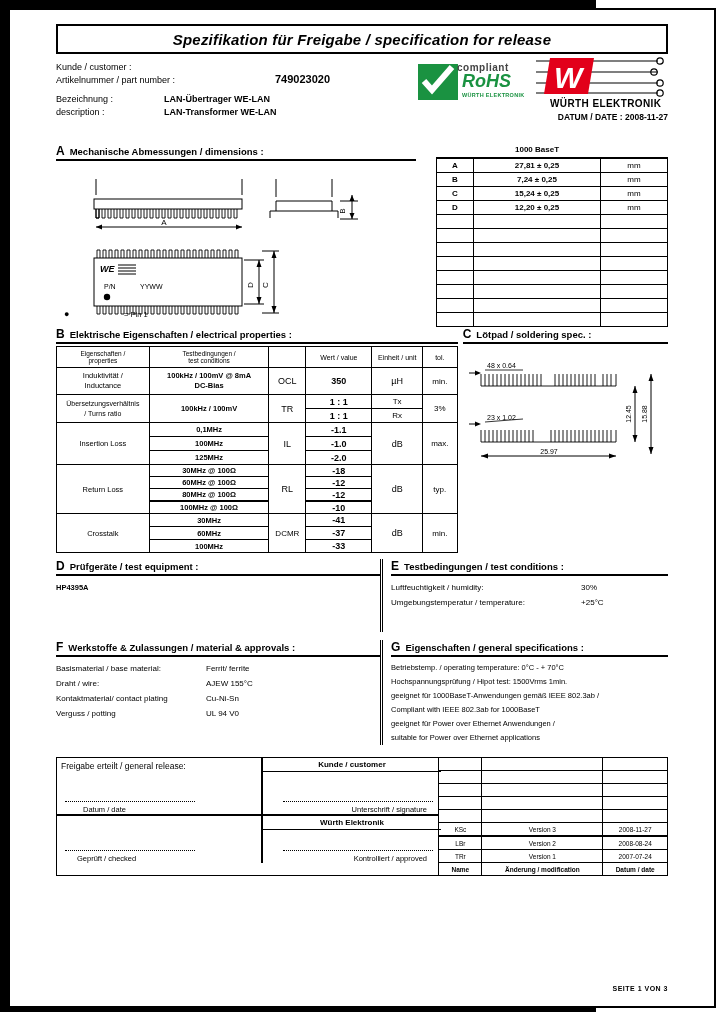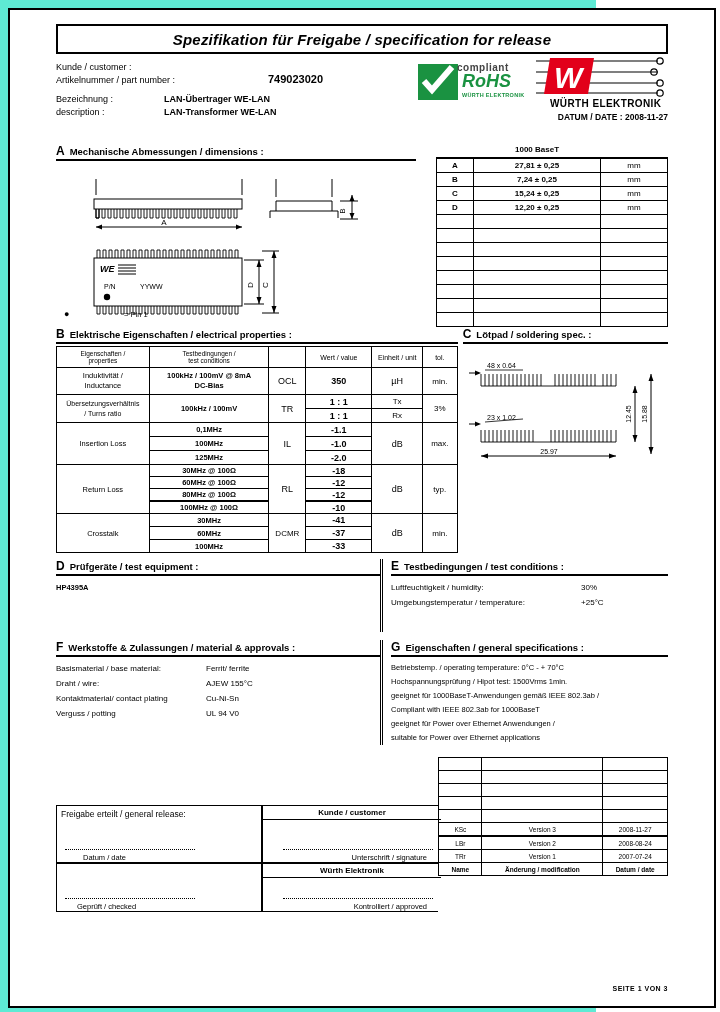--- a/index.html
+++ b/index.html
@@ -1,17 +1,17 @@
 <!DOCTYPE html>
 <html><head>
 <meta charset="utf-8">
 <style>
   html,body{margin:0;padding:0;background:#fff;}
   body{width:720px;height:1012px;font-family:"Liberation Sans",sans-serif;color:#000;overflow:hidden;}
-  .page{position:relative;width:596px;height:1012px;background:#5eead4;}
+  .page{position:relative;width:596px;height:1012px;background:#000000;}
   .sheet{position:absolute;left:8px;top:8px;width:704px;height:996px;border:2px solid #000;background:#fff;}
   .inner{position:absolute;left:46px;top:14px;width:612px;height:960px;}
 
   
   .titlebar{border:2px solid #000;height:26px;display:flex;align-items:center;justify-content:center;}
   .titlebar .t{font-size:15px;font-weight:bold;font-style:italic;letter-spacing:.2px;}
 
   
   .hdr{position:relative;height:88px;}
   .kv{position:absolute;font-size:9px;}
@@ -88,21 +88,21 @@
   <div class="sheet">
     <div class="inner">
 
       <div class="titlebar">
         <div class="t">Spezifikation für Freigabe / specification for release</div>
       </div>
 
       <div class="hdr">
         <div class="kv" style="left:0;top:8px;">Kunde / customer :</div>
         <div class="kv" style="left:0;top:21px;">Artikelnummer / part number :</div>
-        <div class="pn" style="left:212px;top:19px;">749023020</div>
+        <div class="pn" style="left:219px;top:19px;">749023020</div>
         <div class="kv" style="left:0;top:40px;">Bezeichnung :</div>
         <div class="kv b" style="left:108px;top:40px;">LAN-Übertrager WE-LAN</div>
         <div class="kv" style="left:0;top:53px;">description :</div>
         <div class="kv b" style="left:108px;top:53px;">LAN-Transformer WE-LAN</div>
 
         <div class="rohs">
           <div class="box">
             <svg width="40" height="36" viewBox="0 0 40 36">
               <polyline points="6,17 14,26 34,3" fill="none" stroke="#ffffff" stroke-width="6"></polyline>
             </svg>
@@ -495,21 +495,21 @@
             <div>Hochspannungsprüfung / Hipot test: 1500Vrms 1min.</div>
             <div>geeignet für 1000BaseT-Anwendungen gemäß IEEE 802.3ab /</div>
             <div>Compliant with IEEE 802.3ab for 1000BaseT</div>
             <div>geeignet für Power over Ethernet Anwendungen /</div>
             <div>suitable for Power over Ethernet applications</div>
           </div>
         </div>
       </div>
 
       <div style="display:flex;margin-top:12px;">
-        <div style="width:382px;border:1px solid #000;border-right:none;margin-top:48px;">
+        <div style="width:382px;border:1px solid #000;border-right:none;">
           <div style="position:relative;height:56px;border-bottom:2px solid #000;">
             <div style="position:absolute;left:4px;top:3px;font-size:8.5px;">Freigabe erteilt / general release:</div>
             <div style="position:absolute;left:204px;top:0;width:178px;height:56px;border-left:2px solid #000;">
               <div style="text-align:center;font-size:8px;font-weight:bold;border-bottom:1px solid #000;padding:2px 0;">Kunde / customer</div>
               <div style="position:absolute;right:8px;bottom:12px;width:150px;border-bottom:1px dotted #000;"></div>
               <div style="position:absolute;right:14px;bottom:0;font-size:7.5px;">Unterschrift / signature</div>
             </div>
             <div style="position:absolute;left:8px;bottom:12px;width:130px;border-bottom:1px dotted #000;"></div>
             <div style="position:absolute;left:26px;bottom:0;font-size:7.5px;">Datum / date</div>
           </div>

